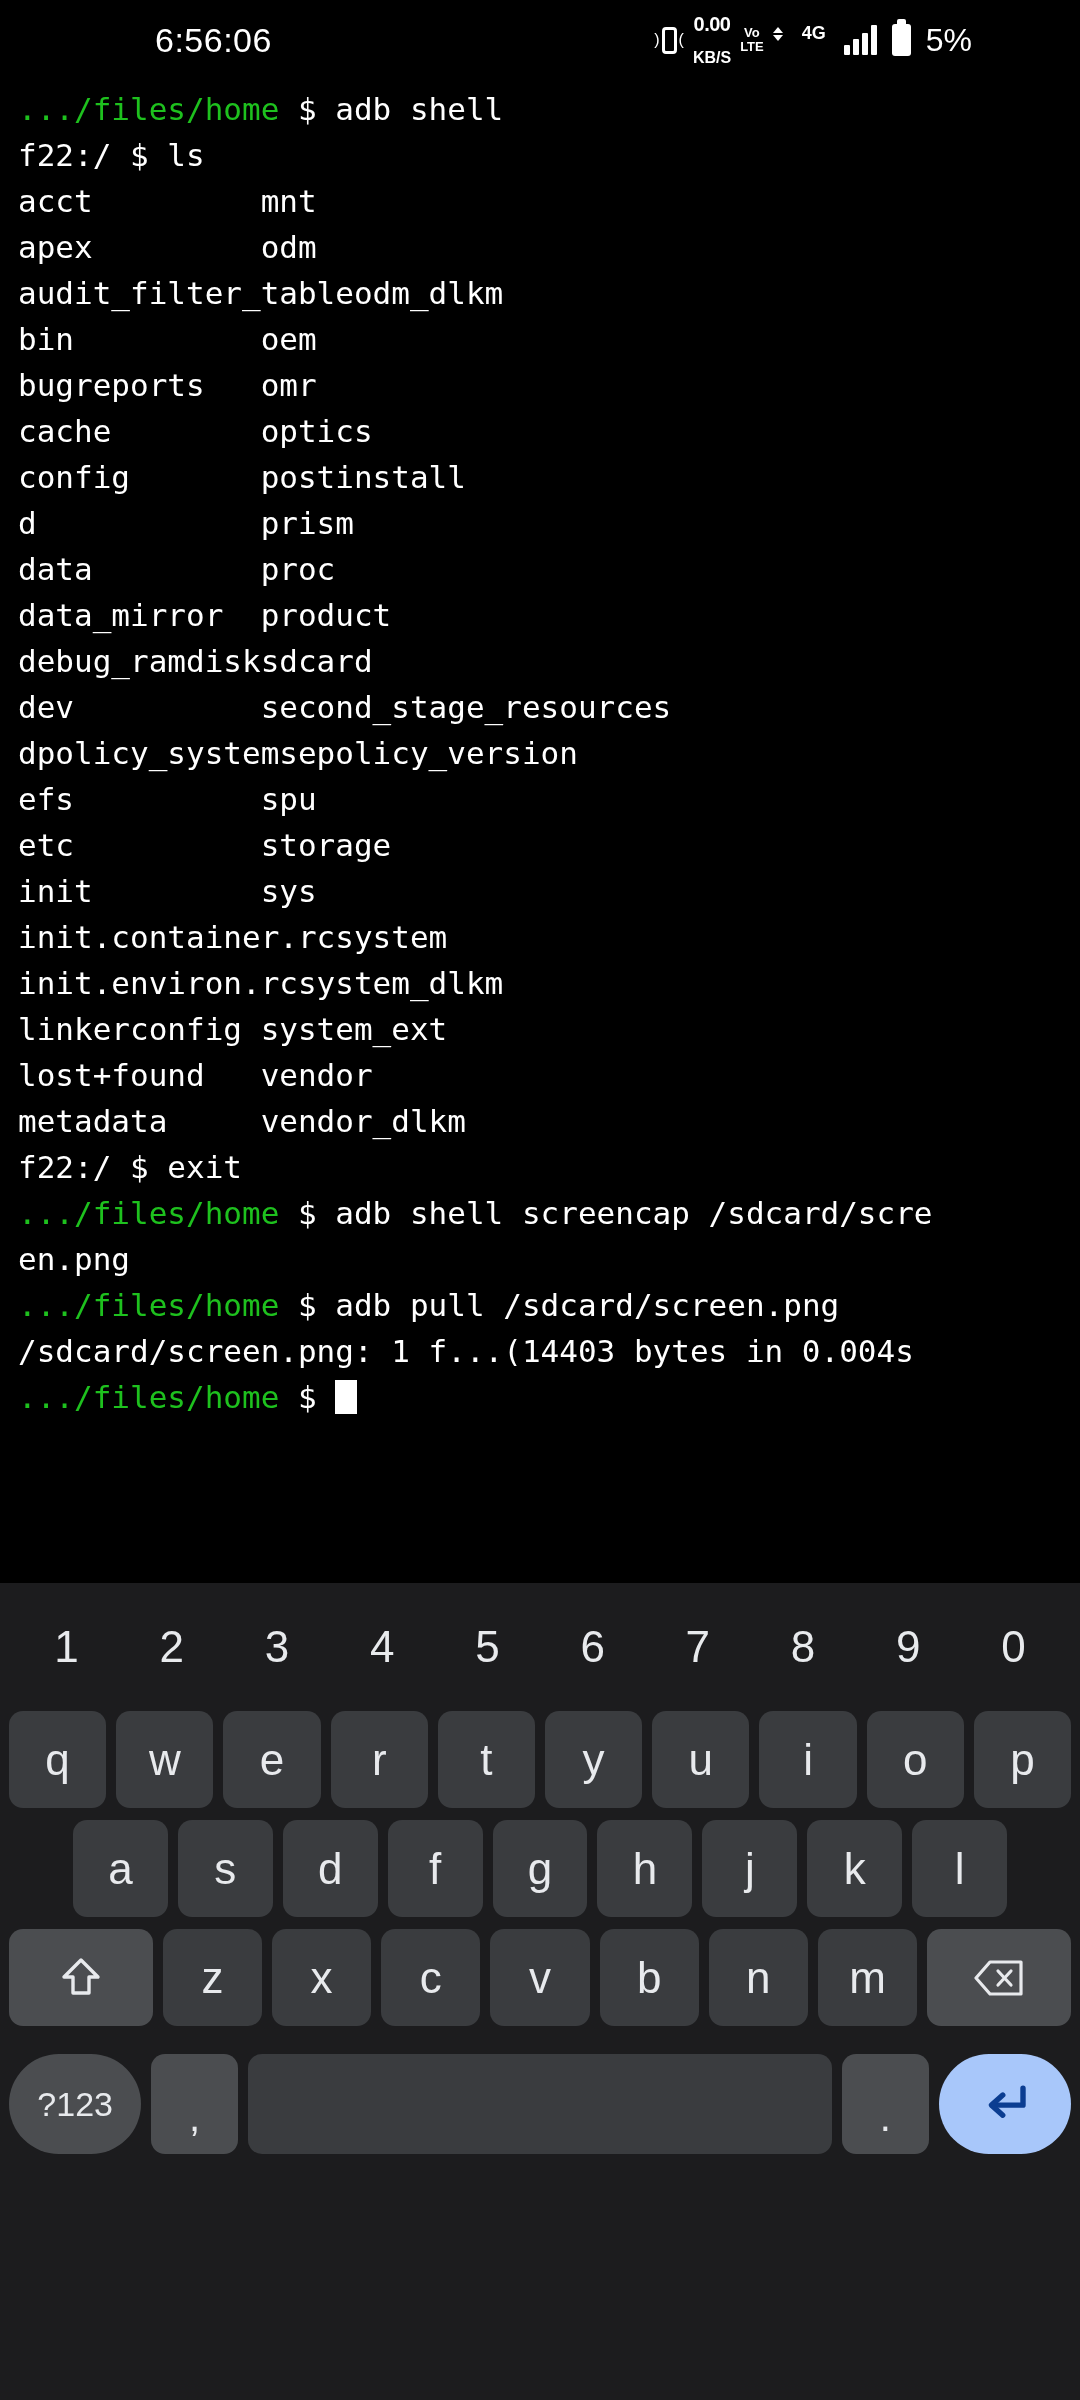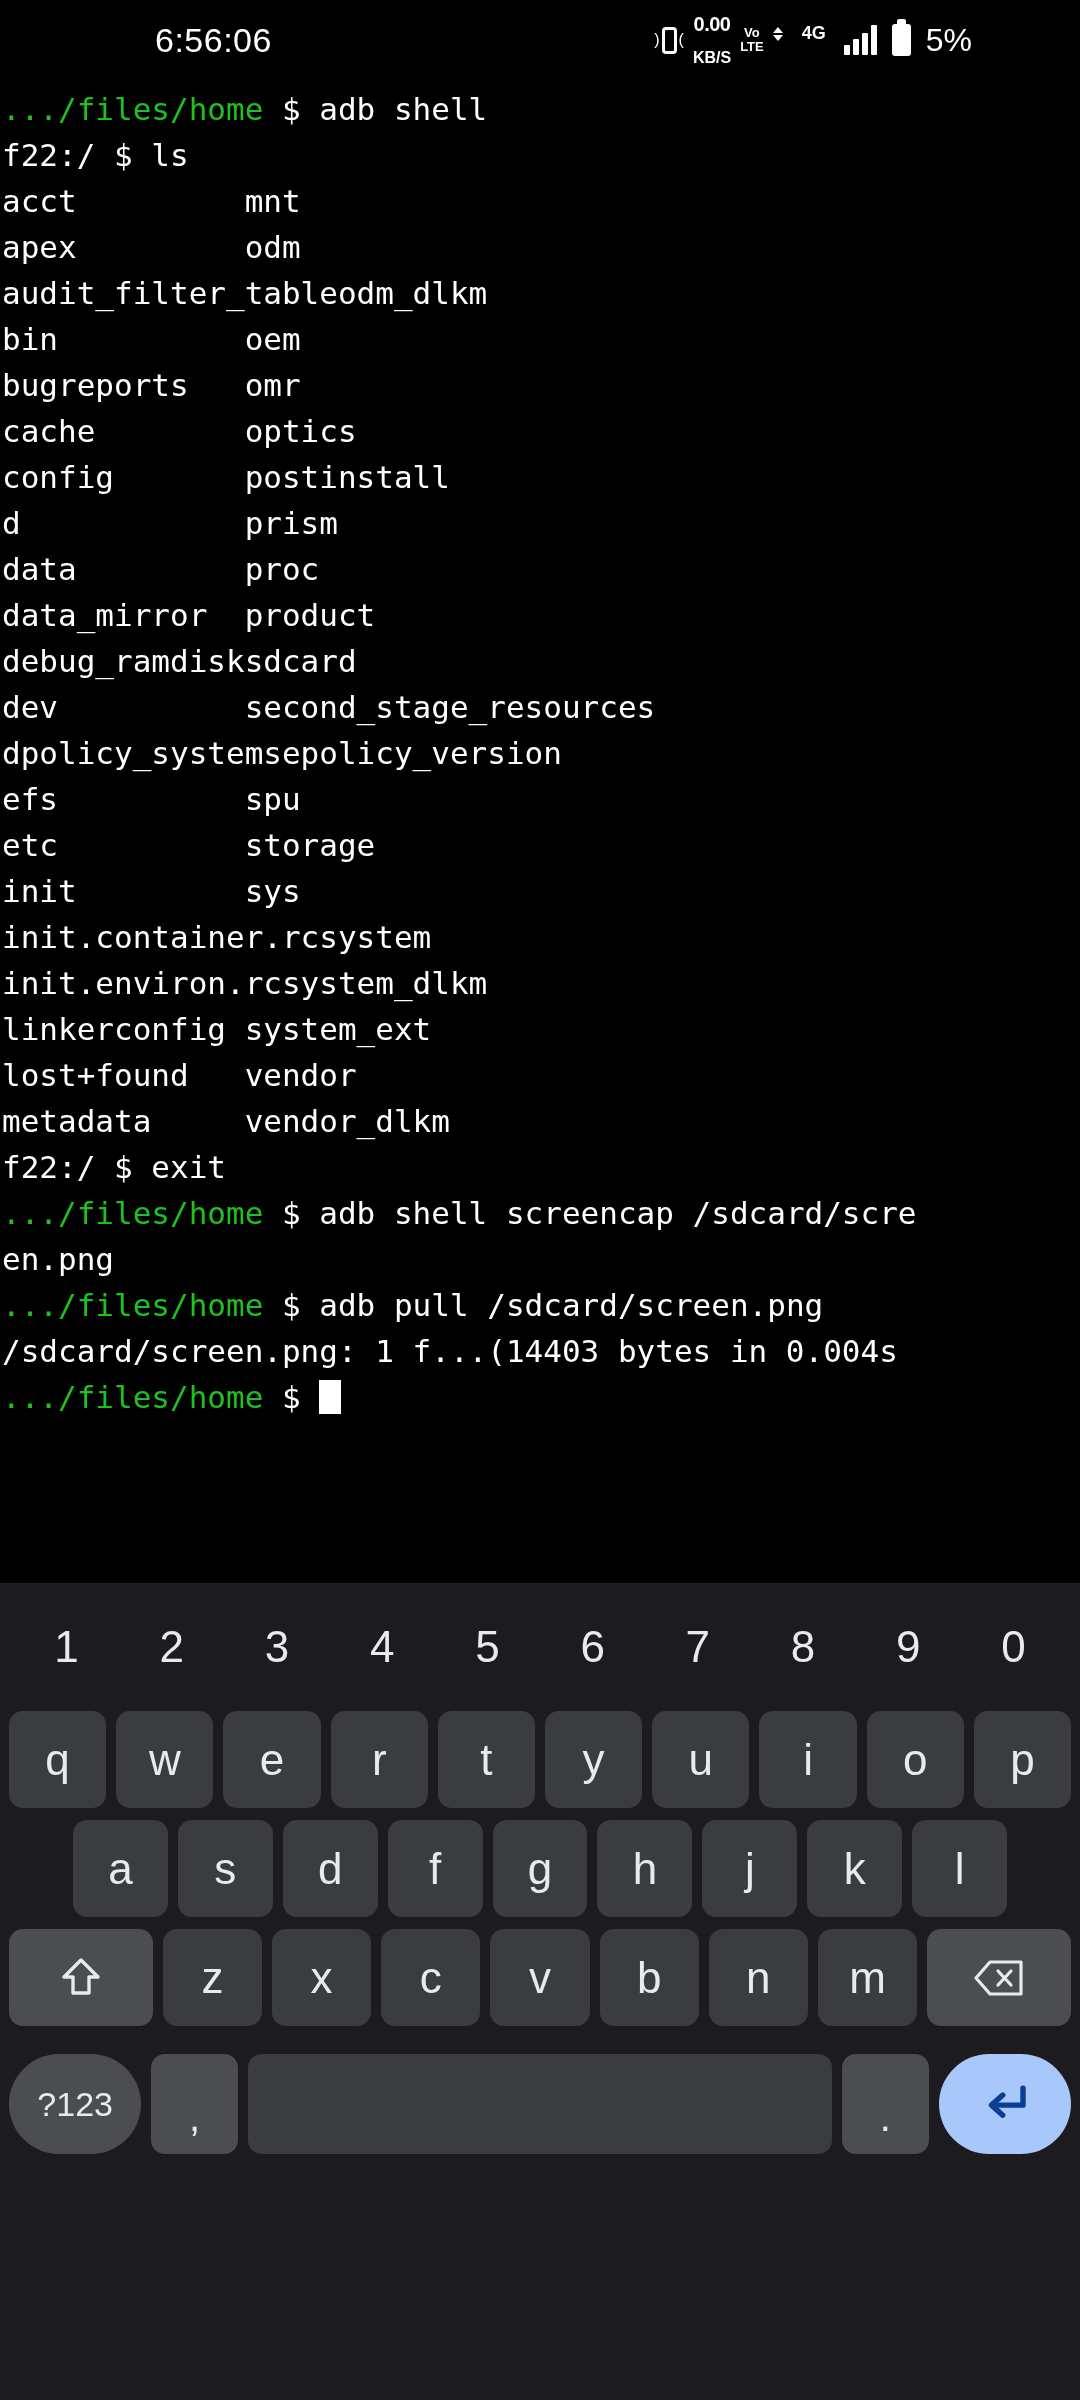--- a/index.html
+++ b/index.html
@@ -48,21 +48,21 @@
   .batt-pct{ font-size:32px; margin-left:6px; }
 
   
   .terminal{
     position:absolute; left:0; top:86px; width:1080px; height:1497px;
     background:#000; color:#ffffff; overflow:hidden;
     font-family:"DejaVu Sans Mono","Liberation Mono",monospace;
     font-size:31px; line-height:46px; letter-spacing:0px;
     white-space:pre;
   }
-  .term-line{ height:46px; padding-left:2px; }
+  .term-line{ height:46px; padding-left:18px; }
   .prompt-green{ color:#1ec11e; }
   .cursor-block{
     display:inline-block; width:22px; height:34px;
     background:#ffffff; vertical-align:-6px;
   }
 
   
   .keyboard{
     position:absolute; left:0; top:1583px; width:1080px; height:817px;
     background:#1c1c1e;

